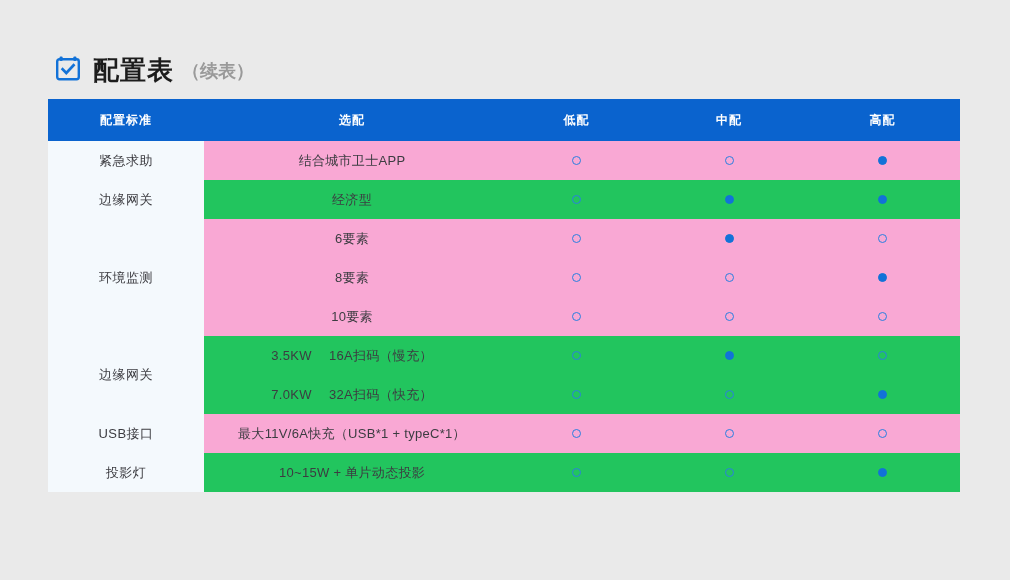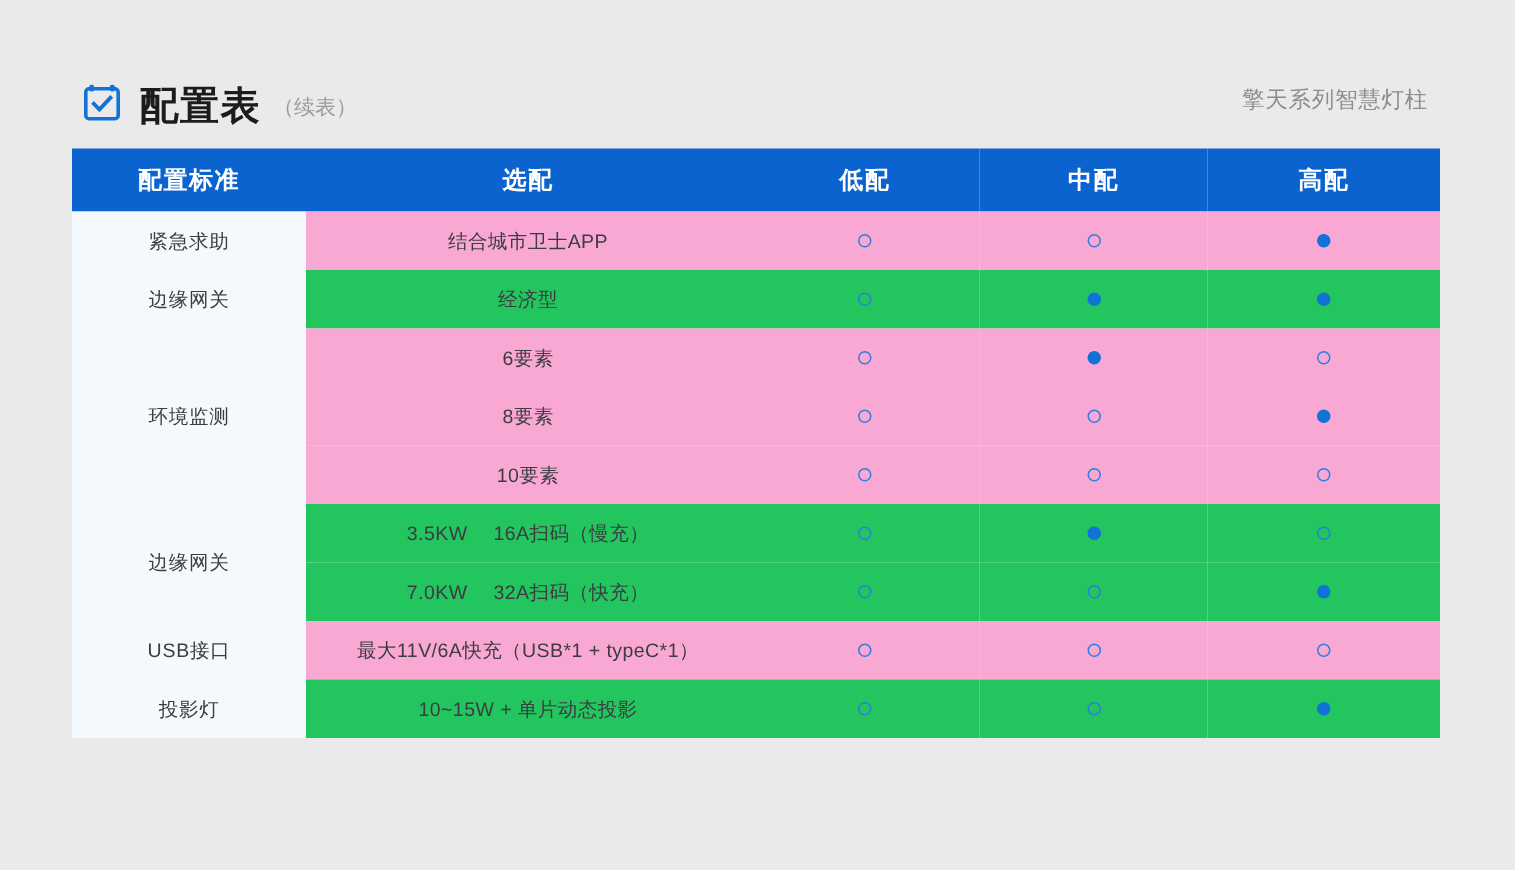--- a/index.html
+++ b/index.html
@@ -41,24 +41,25 @@
     display: block;
   }
   .title-main {
     font-size: 26px;
     font-weight: bold;
     color: #1c1c1c;
     letter-spacing: 1px;
     line-height: 28px;
   }
   .title-sub {
-    font-size: 14px;
+    font-size: 18px;
     color: #9a9a9a;
     margin-left: 8px;
     line-height: 26px;
+    font-weight: bold;
   }
   .brand-label {
     position: absolute;
     right: 58px;
     top: 57px;
     font-size: 15px;
     color: #8d8d8d;
     letter-spacing: 0.5px;
   }
 
@@ -74,21 +75,21 @@
   }
   .config-table col.c-standard { width: 156px; }
   .config-table col.c-option   { width: 296px; }
   .config-table col.c-low      { width: 153px; }
   .config-table col.c-mid      { width: 152px; }
   .config-table col.c-high     { width: 155px; }
 
   .config-table thead th {
     background: #0a63ce;
     color: #ffffff;
-    font-size: 16px;
+    font-size: 12px;
     font-weight: bold;
     height: 42px;
     text-align: center;
     letter-spacing: 1px;
     padding: 0;
   }
 
   .config-table tbody td {
     height: 39px;
     font-size: 13px;
@@ -138,21 +139,20 @@
       <svg class="cal-icon" viewBox="0 0 26 26" xmlns="http://www.w3.org/2000/svg">
         <rect x="4.5" y="1.5" width="3.2" height="4.5" rx="1.2" fill="#1272d8"></rect>
         <rect x="18.3" y="1.5" width="3.2" height="4.5" rx="1.2" fill="#1272d8"></rect>
         <rect x="2.2" y="4.2" width="21.6" height="20" rx="2.2" fill="none" stroke="#1272d8" stroke-width="2.4"></rect>
         <path d="M7.6 14.2 L11.3 18 L18.6 10.2" fill="none" stroke="#1272d8" stroke-width="2.6" stroke-linecap="square" stroke-linejoin="miter"></path>
       </svg>
     </span>
     <span class="title-main">配置表</span>
     <span class="title-sub">（续表）</span>
   </div>
-  <div class="brand-label">擎天系列智慧灯柱</div>
 </div>
 
 <table class="config-table">
   <colgroup>
     <col class="c-standard">
       <col class="c-option">
       <col class="c-low">
       <col class="c-mid">
       <col class="c-high">
   </colgroup>

